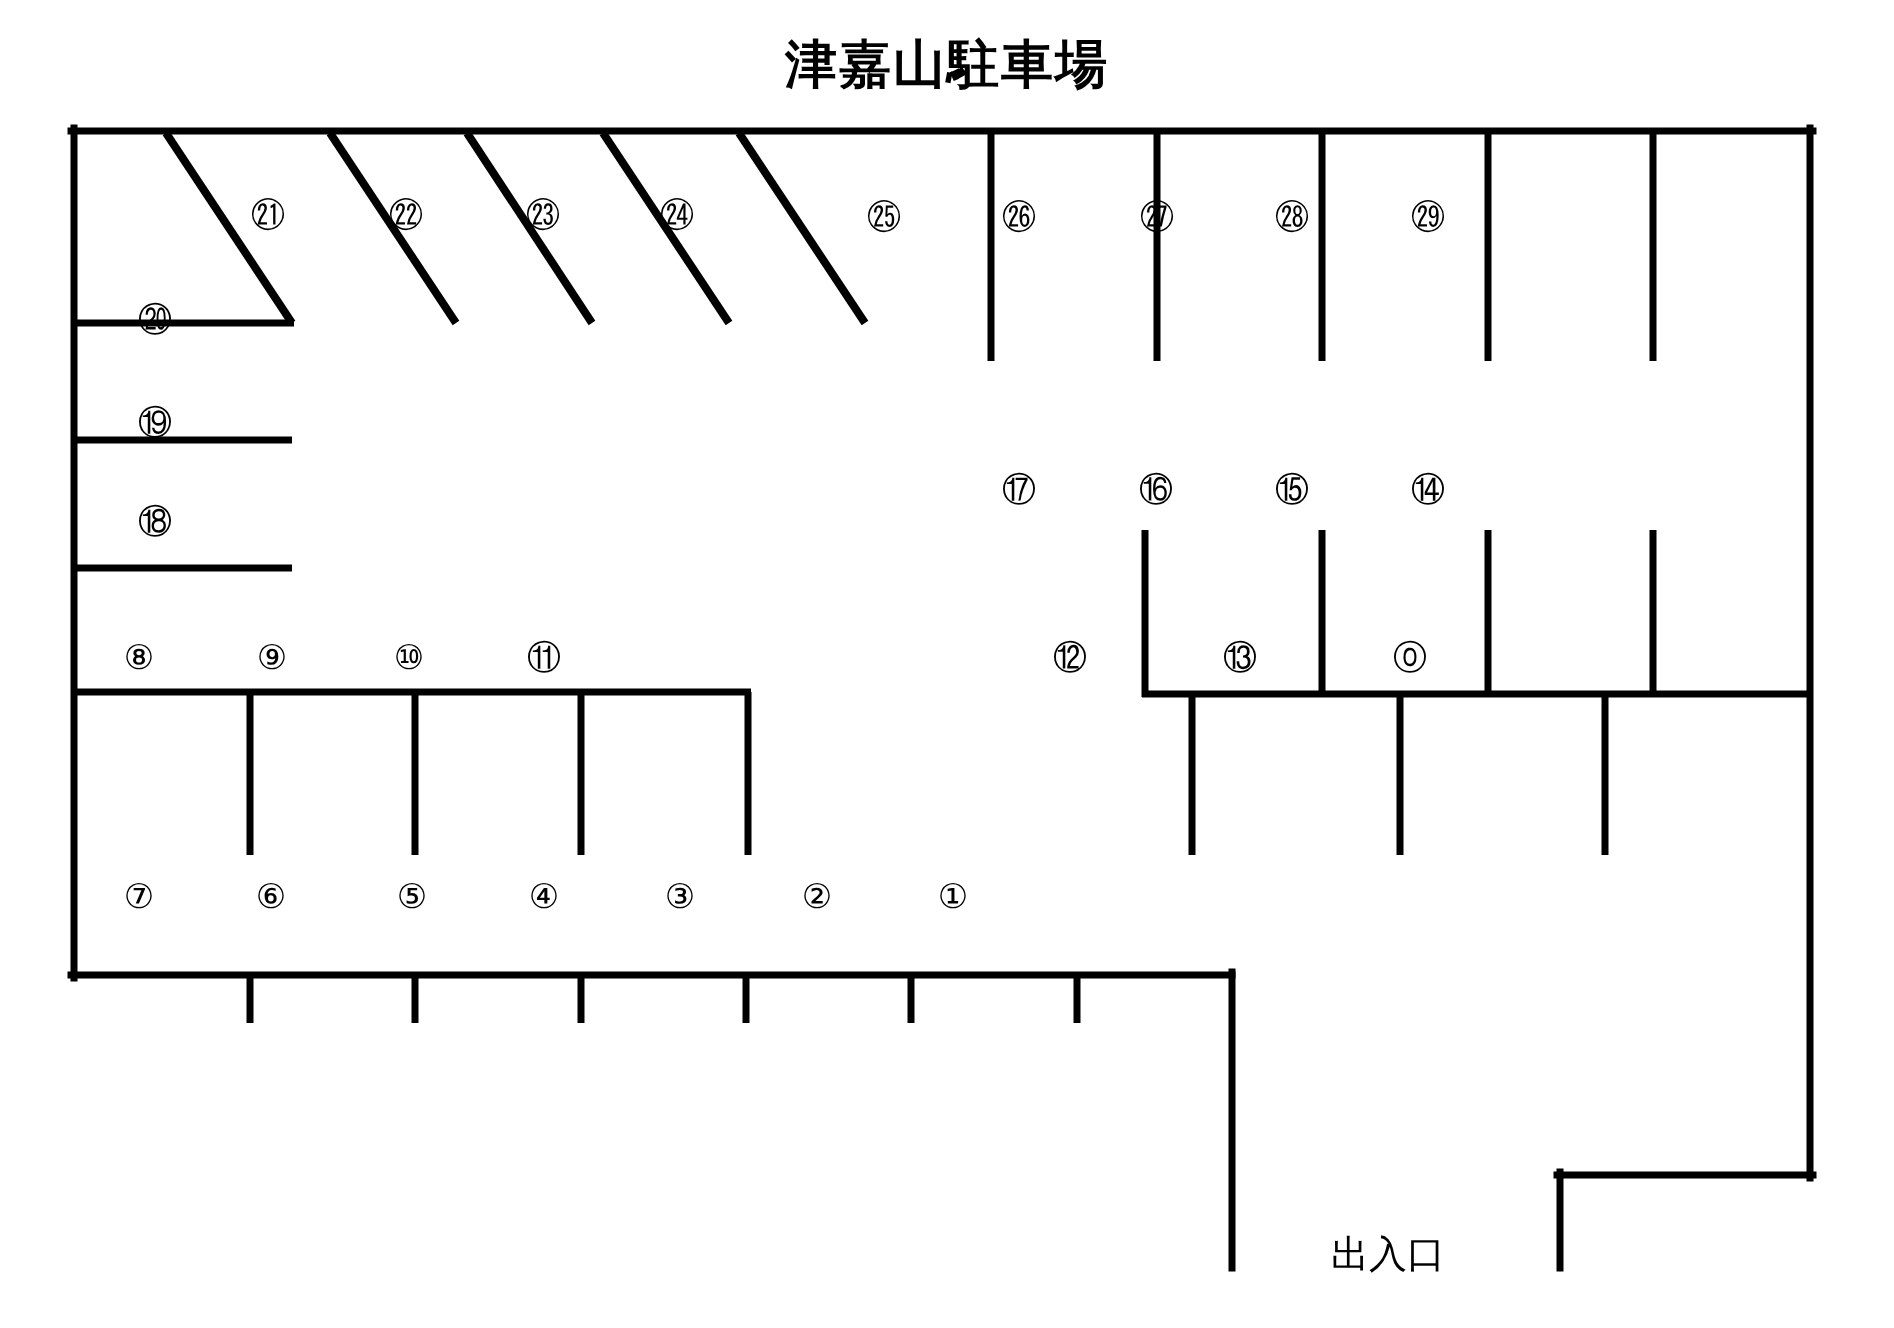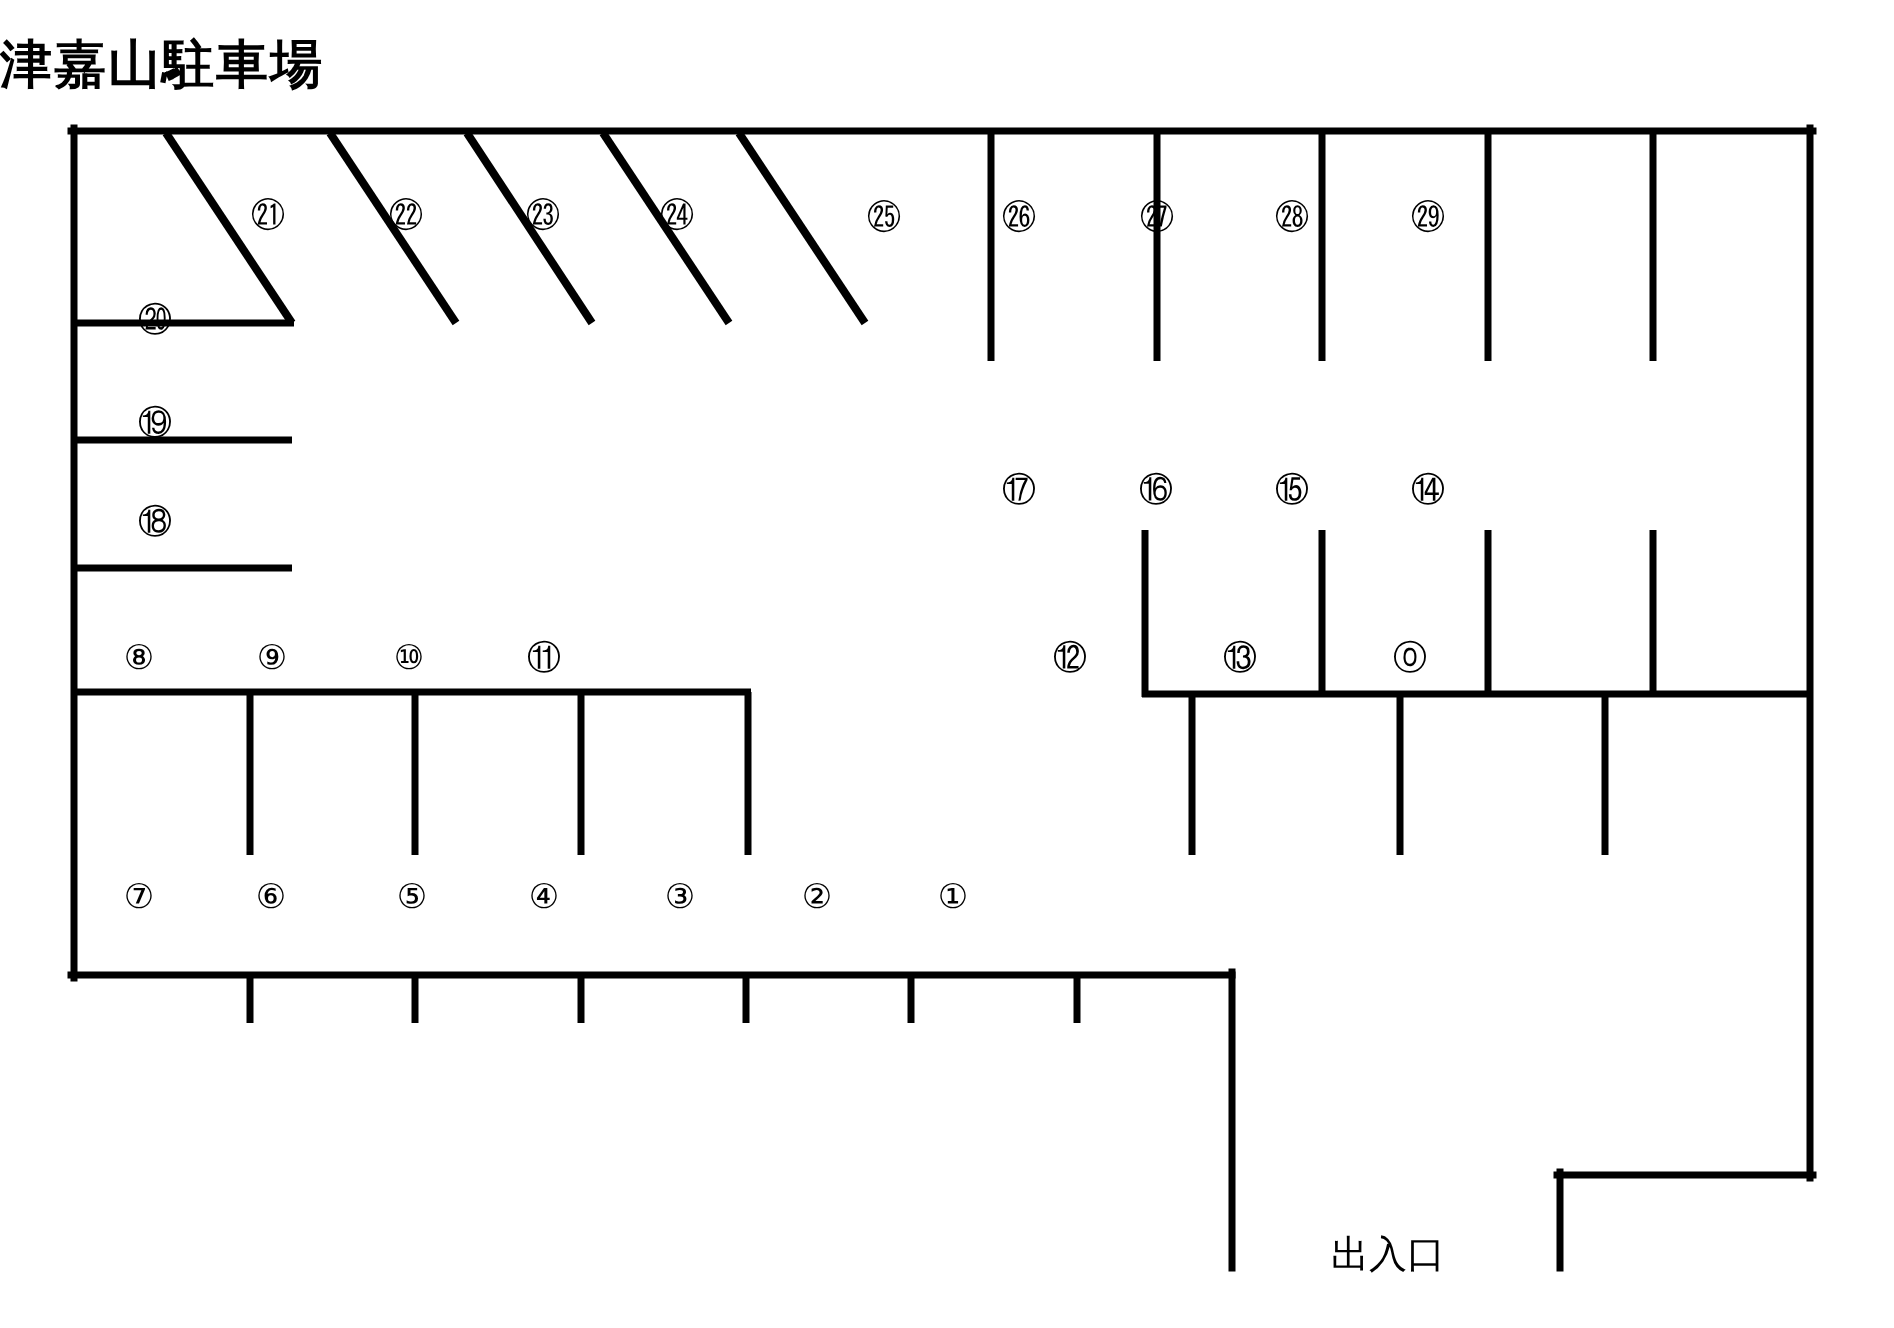--- a/index.html
+++ b/index.html
@@ -17,21 +17,21 @@
     position: relative;
     width: 1894px;
     height: 1328px;
     background: #ffffff;
   }
   #title {
     position: absolute;
     left: 0;
     top: 30px;
     width: 1894px;
-    text-align: left;
+    text-align: center;
     font-family: "DejaVu Sans", "Liberation Sans", sans-serif;
     font-size: 52px;
     font-weight: bold;
     letter-spacing: 2px;
     color: #000000;
     user-select: none;
   }
   #plan-svg {
     position: absolute;
     left: 0;

